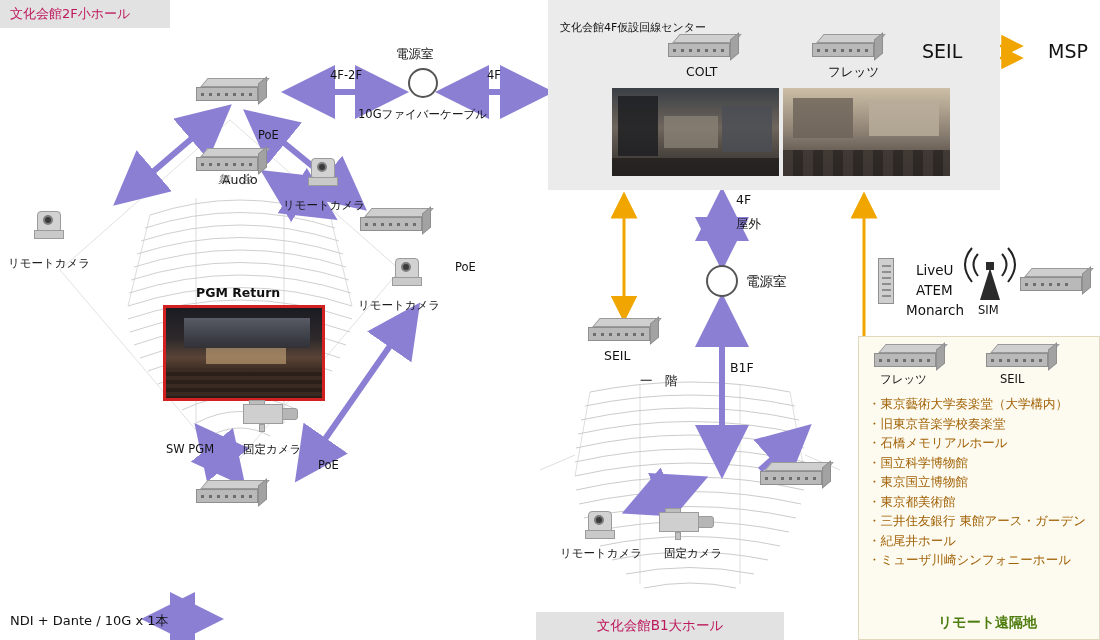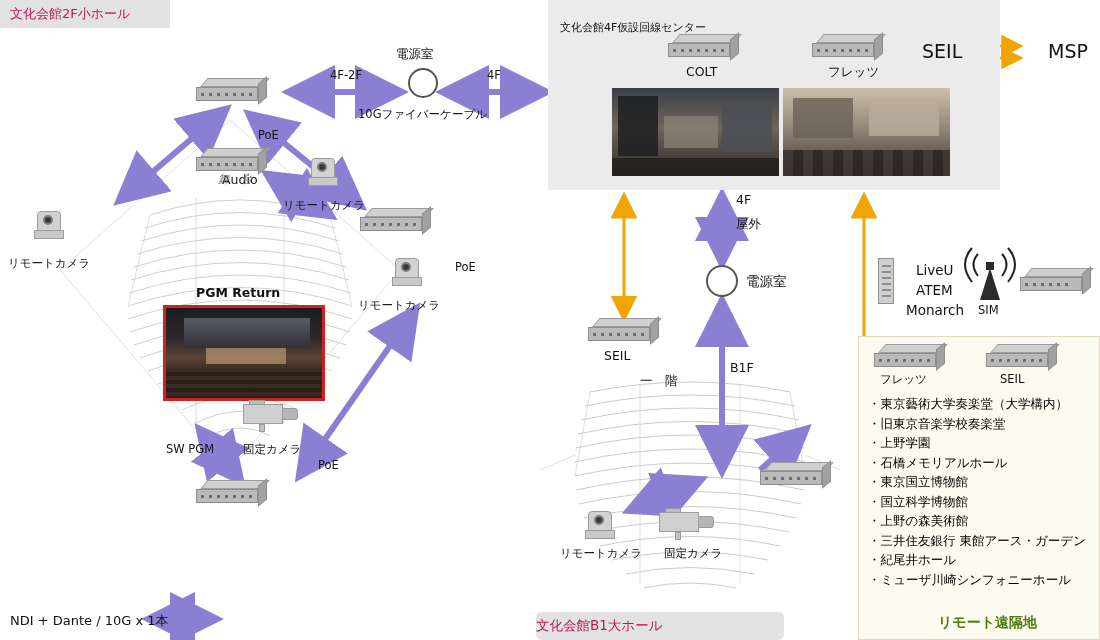--- a/index.html
+++ b/index.html
@@ -8,21 +8,21 @@
     background:#ffffff;
     font-family:"DejaVu Sans", sans-serif;
     font-size:12px;color:#111;
   }
   .lbl{position:absolute;white-space:nowrap;font-size:12.5px;color:#111;}
   .lbl.sm{font-size:11.5px;}
   .panel{position:absolute;box-sizing:border-box;}
   
   .strip{position:absolute;background:#e2e2e2;box-sizing:border-box;display:flex;align-items:center;}
   .strip span{padding-left:10px;font-size:13px;color:#be185d;}
-  .strip.center{border-radius:6px;}
+  .strip.center{justify-content:center;}
   .strip.center span{padding-left:0;}
   
   .sw{position:absolute;}
   .sw .top{position:absolute;left:8px;top:0;width:62px;height:9px;background:#cfcfcf;
       transform:skewX(-40deg);border:1px solid #9a9a9a;box-sizing:border-box;}
   .sw .face{position:absolute;left:0;top:9px;width:62px;height:14px;background:#b9b9b9;
       border:1px solid #8e8e8e;box-sizing:border-box;}
   .sw .face i{position:absolute;top:5px;left:4px;width:3px;height:3px;background:#6d6d6d;display:block;}
   .sw .side{position:absolute;left:62px;top:2px;width:9px;height:21px;background:#a2a2a2;
       border:1px solid #8e8e8e;box-sizing:border-box;transform:skewY(-40deg);}
@@ -41,21 +41,21 @@
   .dev{position:absolute;width:16px;height:46px;background:#cfcfcf;border:1px solid #8f8f8f;box-sizing:border-box;}
   .dev i{position:absolute;left:3px;width:9px;height:2px;background:#8d8d8d;display:block;}
   
   .photo{position:absolute;overflow:hidden;background:#2b2b2b;}
   .redbox{border:3px solid #d32020;box-sizing:border-box;}
   
   .circ{position:absolute;border-radius:50%;border:2px solid #555;background:#fff;box-sizing:border-box;}
   
   svg.layer{position:absolute;left:0;top:0;width:1100px;height:640px;pointer-events:none;}
   .remote-box{position:absolute;background:#fdfaef;border:1px solid #e0d9bd;box-sizing:border-box;}
-  .remote-list{position:absolute;font-size:12.5px;line-height:19.5px;color:#000000;}
+  .remote-list{position:absolute;font-size:12.5px;line-height:19.5px;color:#a16207;}
   .remote-title{position:absolute;color:#4d7c0f;font-size:14px;font-weight:bold;}
   .seil-txt{position:absolute;font-size:19px;color:#111;}
 </style>
 </head>
 <body>
 
 <svg class="layer">
   <defs>
     <marker id="ahP" markerWidth="9" markerHeight="9" refX="7.5" refY="4.5" orient="auto">
       <path d="M0,0 L9,4.5 L0,9 Z" fill="#8b7fd4"></path>
@@ -440,24 +440,23 @@
       <i style="left:44px"></i>
       <i style="left:52px"></i>
     </div>
     <div class="side"></div>
 </div>
 <div class="lbl sm" style="left:1000px;top:372px;">SEIL</div>
 
 <div class="remote-list" style="left:868px;top:394px;width:230px;">
   <div>・東京藝術大学奏楽堂（大学構内）</div>
   <div>・旧東京音楽学校奏楽堂</div>
-  <div>・上野学園</div>
   <div>・石橋メモリアルホール</div>
+  <div>・国立科学博物館</div>
   <div>・東京国立博物館</div>
-  <div>・国立科学博物館</div>
-  <div>・上野の森美術館</div>
+  <div>・東京都美術館</div>
   <div>・三井住友銀行 東館アース・ガーデン</div>
   <div>・紀尾井ホール</div>
   <div>・ミューザ川崎シンフォニーホール</div>
 </div>
 <div class="remote-title" style="left:938px;top:614px;">リモート遠隔地</div>
 
 <div class="lbl" style="left:10px;top:612px;font-size:13px;">NDI + Dante / 10G x 1本</div>
 
 </body></html>

